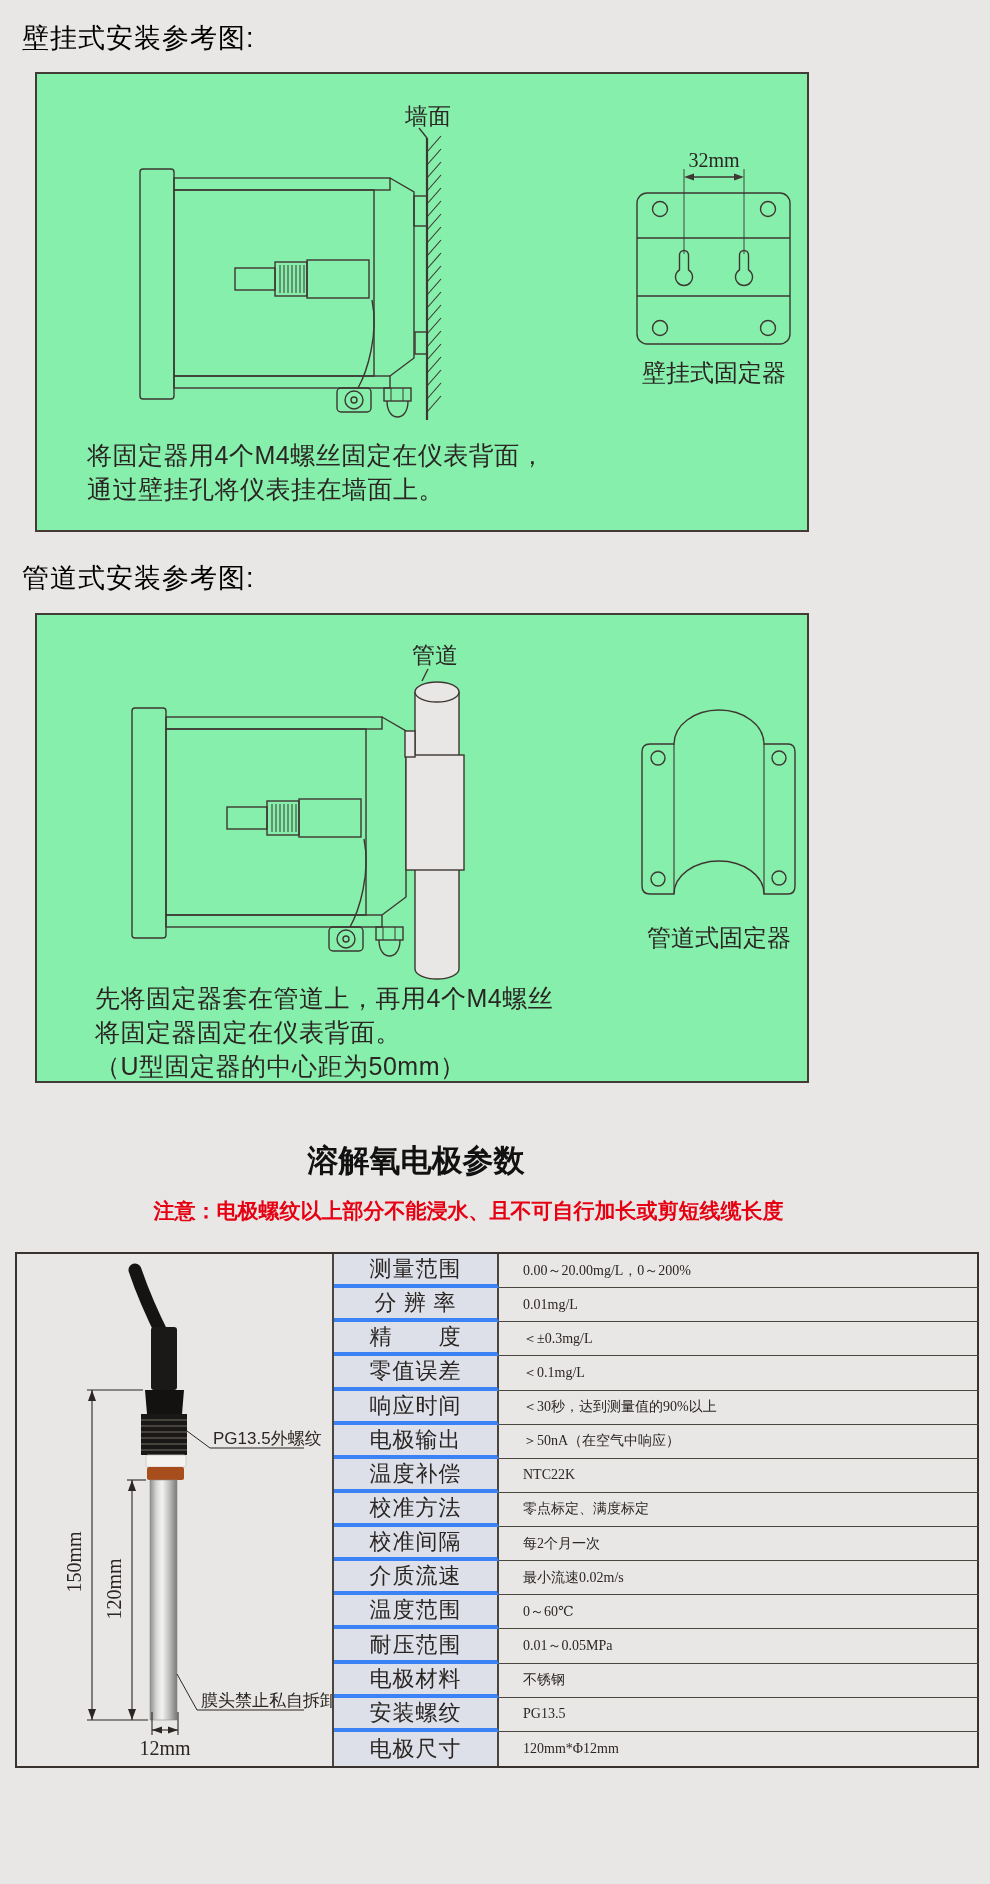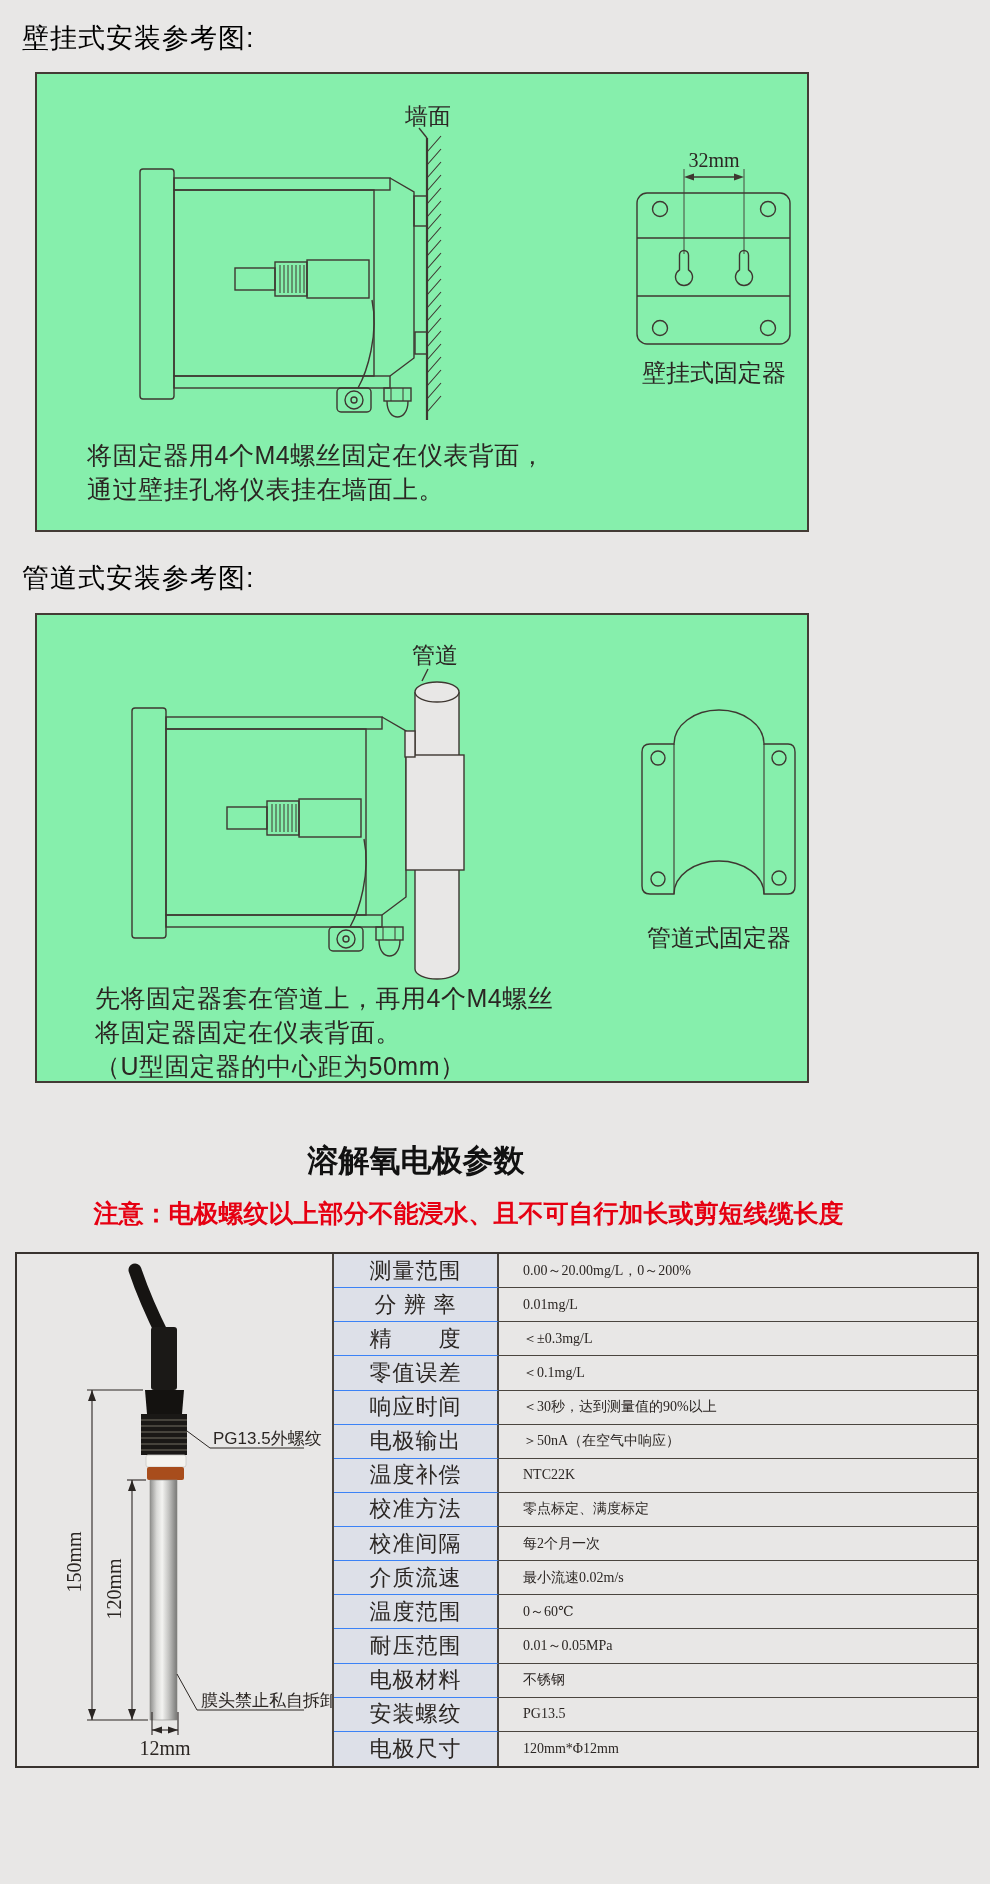--- a/index.html
+++ b/index.html
@@ -10,29 +10,29 @@
     font-family:"Liberation Sans","DejaVu Sans",sans-serif;
     color:#2b2623;
   }
   .sec-title{position:absolute;left:22px;font-size:27px;letter-spacing:1px;color:#000000;}
   .diagram-box{position:absolute;left:35px;width:770px;border:2px solid #433b35;background:#86efac;}
   .diagram-box svg{position:absolute;left:0;top:0;}
   .instr{position:absolute;left:50px;font-size:25px;line-height:34px;color:#2b2623;letter-spacing:0.5px;}
   .big-heading{position:absolute;left:0;width:832px;text-align:center;font-weight:bold;color:#111;}
   #params-heading{top:1140px;font-size:31px;}
   #warning-note{position:absolute;left:0;top:1197px;width:937px;text-align:center;
-    font-size:25px;font-weight:bold;}
+    font-size:21px;font-weight:bold;}
   #spec-box{position:absolute;left:15px;top:1252px;width:960px;height:512px;
     border:2px solid #38332f;background:#e8e7e6;}
   #electrode-photo{position:absolute;left:0;top:0;width:315px;height:512px;}
   #spec-table{position:absolute;left:315px;top:0;width:645px;height:512px;
     display:grid;grid-template-columns:165px 1fr;grid-auto-rows:1fr;
     border-left:2px solid #4a453f;
     font-family:"Liberation Serif","DejaVu Serif",serif;}
-  #spec-table .lbl{background:#dde0e8;border-bottom:1px solid #3b82f6;border-right:2px solid #4a453f;
+  #spec-table .lbl{background:#dde0e8;border-bottom:4px solid #3b82f6;border-right:2px solid #4a453f;
     display:flex;align-items:center;justify-content:center;font-size:22px;letter-spacing:1px;}
   #spec-table .val{border-bottom:1px solid #4a453f;display:flex;align-items:center;
     padding-left:24px;font-size:14px;}
   #spec-table > div:nth-last-child(-n+2){border-bottom:none;}
   #bracket-heading{top:1916px;font-size:34px;letter-spacing:2px;}
   svg .ink{stroke:#3e3731;fill:none;stroke-width:1.4;}
   svg text{stroke:none;fill:#2b2623;}
   .dimfont{font-family:"Liberation Serif","DejaVu Serif",serif;}
 </style>
 </head>

